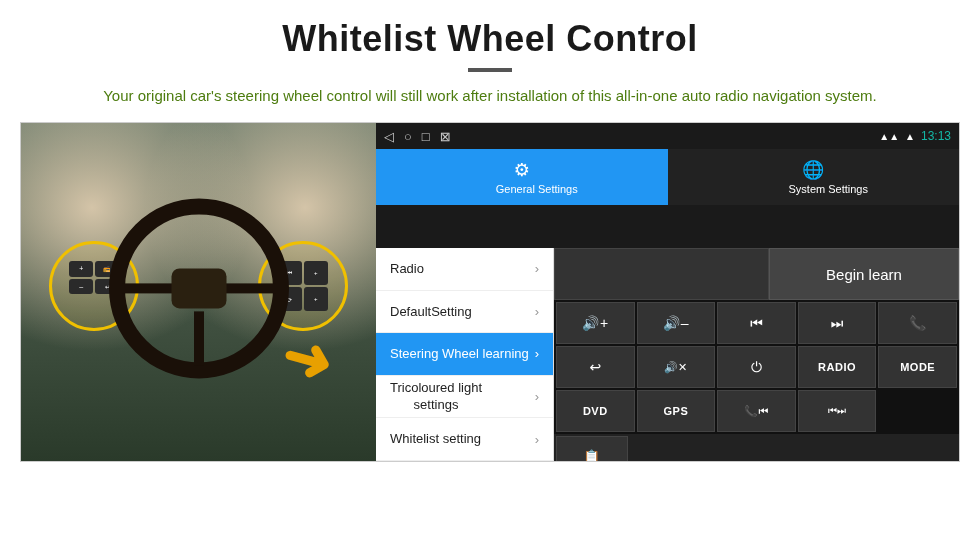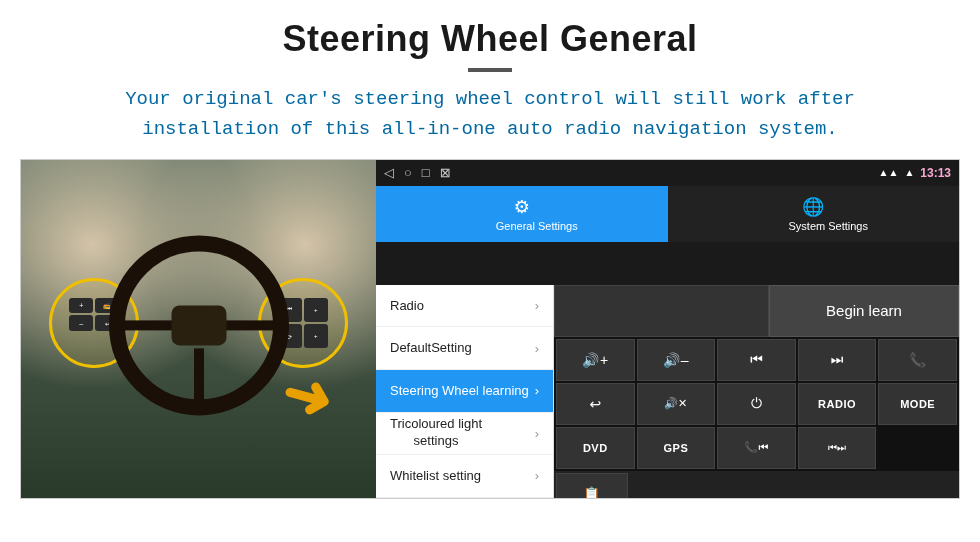--- a/index.html
+++ b/index.html
@@ -24,24 +24,23 @@
       letter-spacing: 0.5px;
       margin-bottom: 8px;
     }
     .title-divider {
       width: 44px;
       height: 4px;
       background: #555;
       margin: 0 auto 12px;
     }
     .subtitle {
-      font-size: 19px;
-      color: #0369a1;
+      font-size: 15px;
+      color: #4d7c0f;
       line-height: 1.6;
-      font-family: Liberation Mono, monospace;
     }
 
     
     .screenshot-area {
       display: flex;
       width: 940px;
       margin: 0 auto;
       height: 340px;
       border: 1px solid #ccc;
       overflow: hidden;
@@ -273,21 +272,21 @@
     .ctrl-btn.text-btn {
       font-size: 11px;
       font-weight: bold;
       letter-spacing: 0.5px;
     }
   </style>
 </head>
 <body>
 
 <div class="top-section">
-  <h1 class="main-title">Steering Wheel General</h1>
+  <h1 class="main-title">Whitelist Wheel Control</h1>
   <div class="title-divider"></div>
   <p class="subtitle">Your original car's steering wheel control will still work after installation of this all-in-one auto radio navigation system.</p>
 </div>
 
 <div class="screenshot-area">
 
   <div class="steering-wheel-panel">
     <div class="car-bg"></div>
 
     <div style="position:absolute;top:50%;left:50%;transform:translate(-50%,-52%);width:180px;height:180px;border-radius:50%;border:16px solid #1a1008;z-index:2;">
@@ -326,21 +325,21 @@
     <div class="android-statusbar">
       <div class="statusbar-left">
         <span class="statusbar-nav-btn">◁</span>
         <span class="statusbar-nav-btn">○</span>
         <span class="statusbar-nav-btn">□</span>
         <span class="statusbar-nav-btn">⊠</span>
       </div>
       <div class="statusbar-right">
         <span style="font-size:10px;">▲▲</span>
         <span style="font-size:10px;">▲</span>
-        <span style="font-size:12px;color:#f9a8d4;font-weight:bold;">13:13</span>
+        <span style="font-size:12px;color:#14b8a6;font-weight:normal;">13:13</span>
       </div>
     </div>
 
     <div class="android-tabs">
       <div class="tab-general">
         <span class="tab-icon">⚙</span>
         <span class="tab-label">General Settings</span>
       </div>
       <div class="tab-system">
         <span class="tab-icon">🌐</span>

